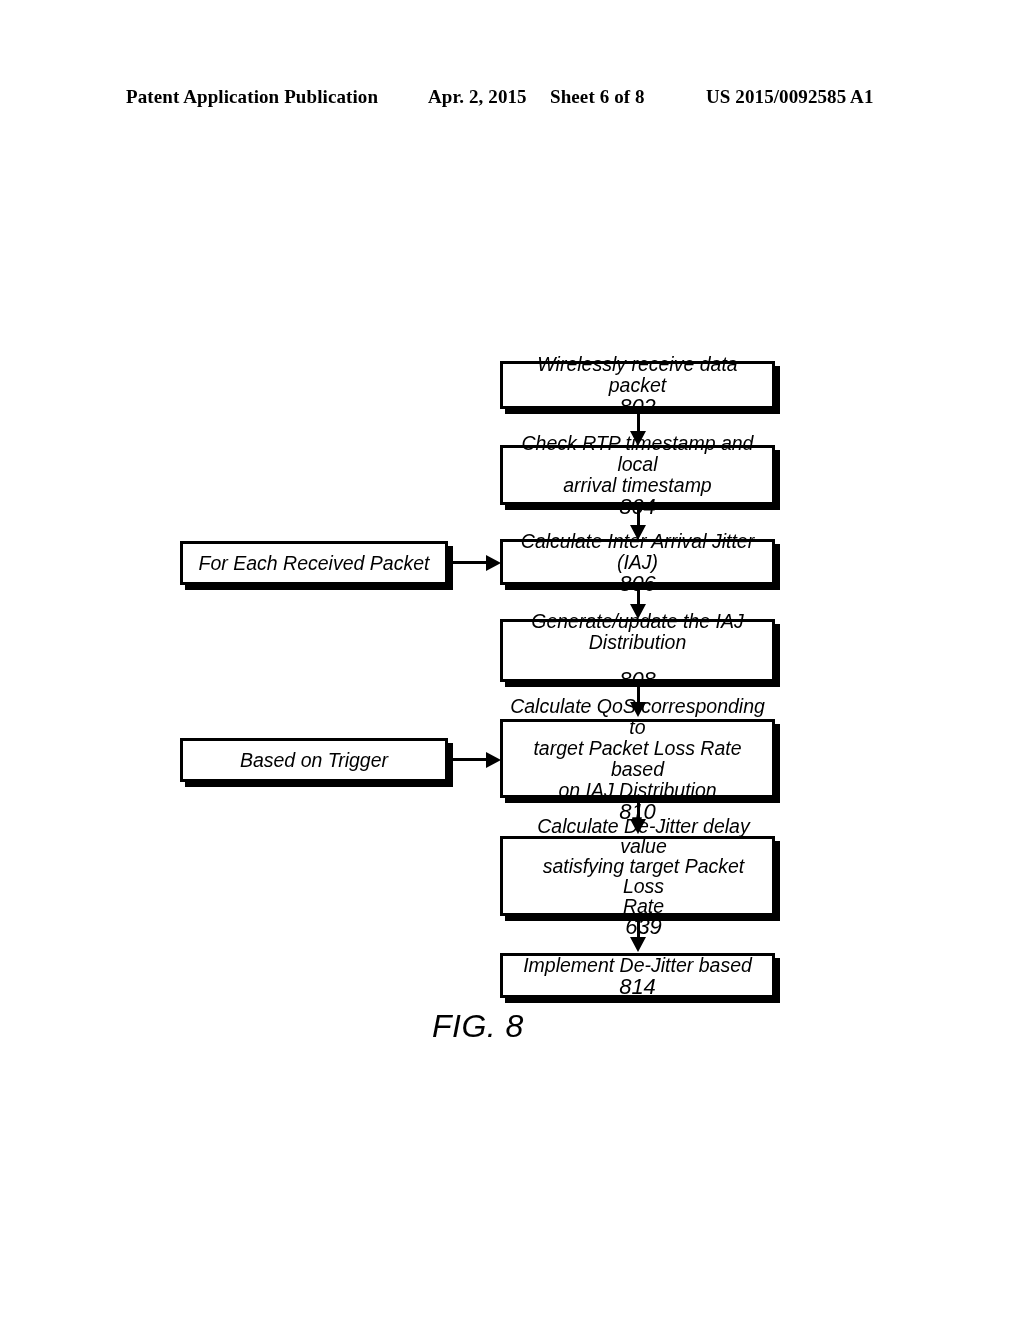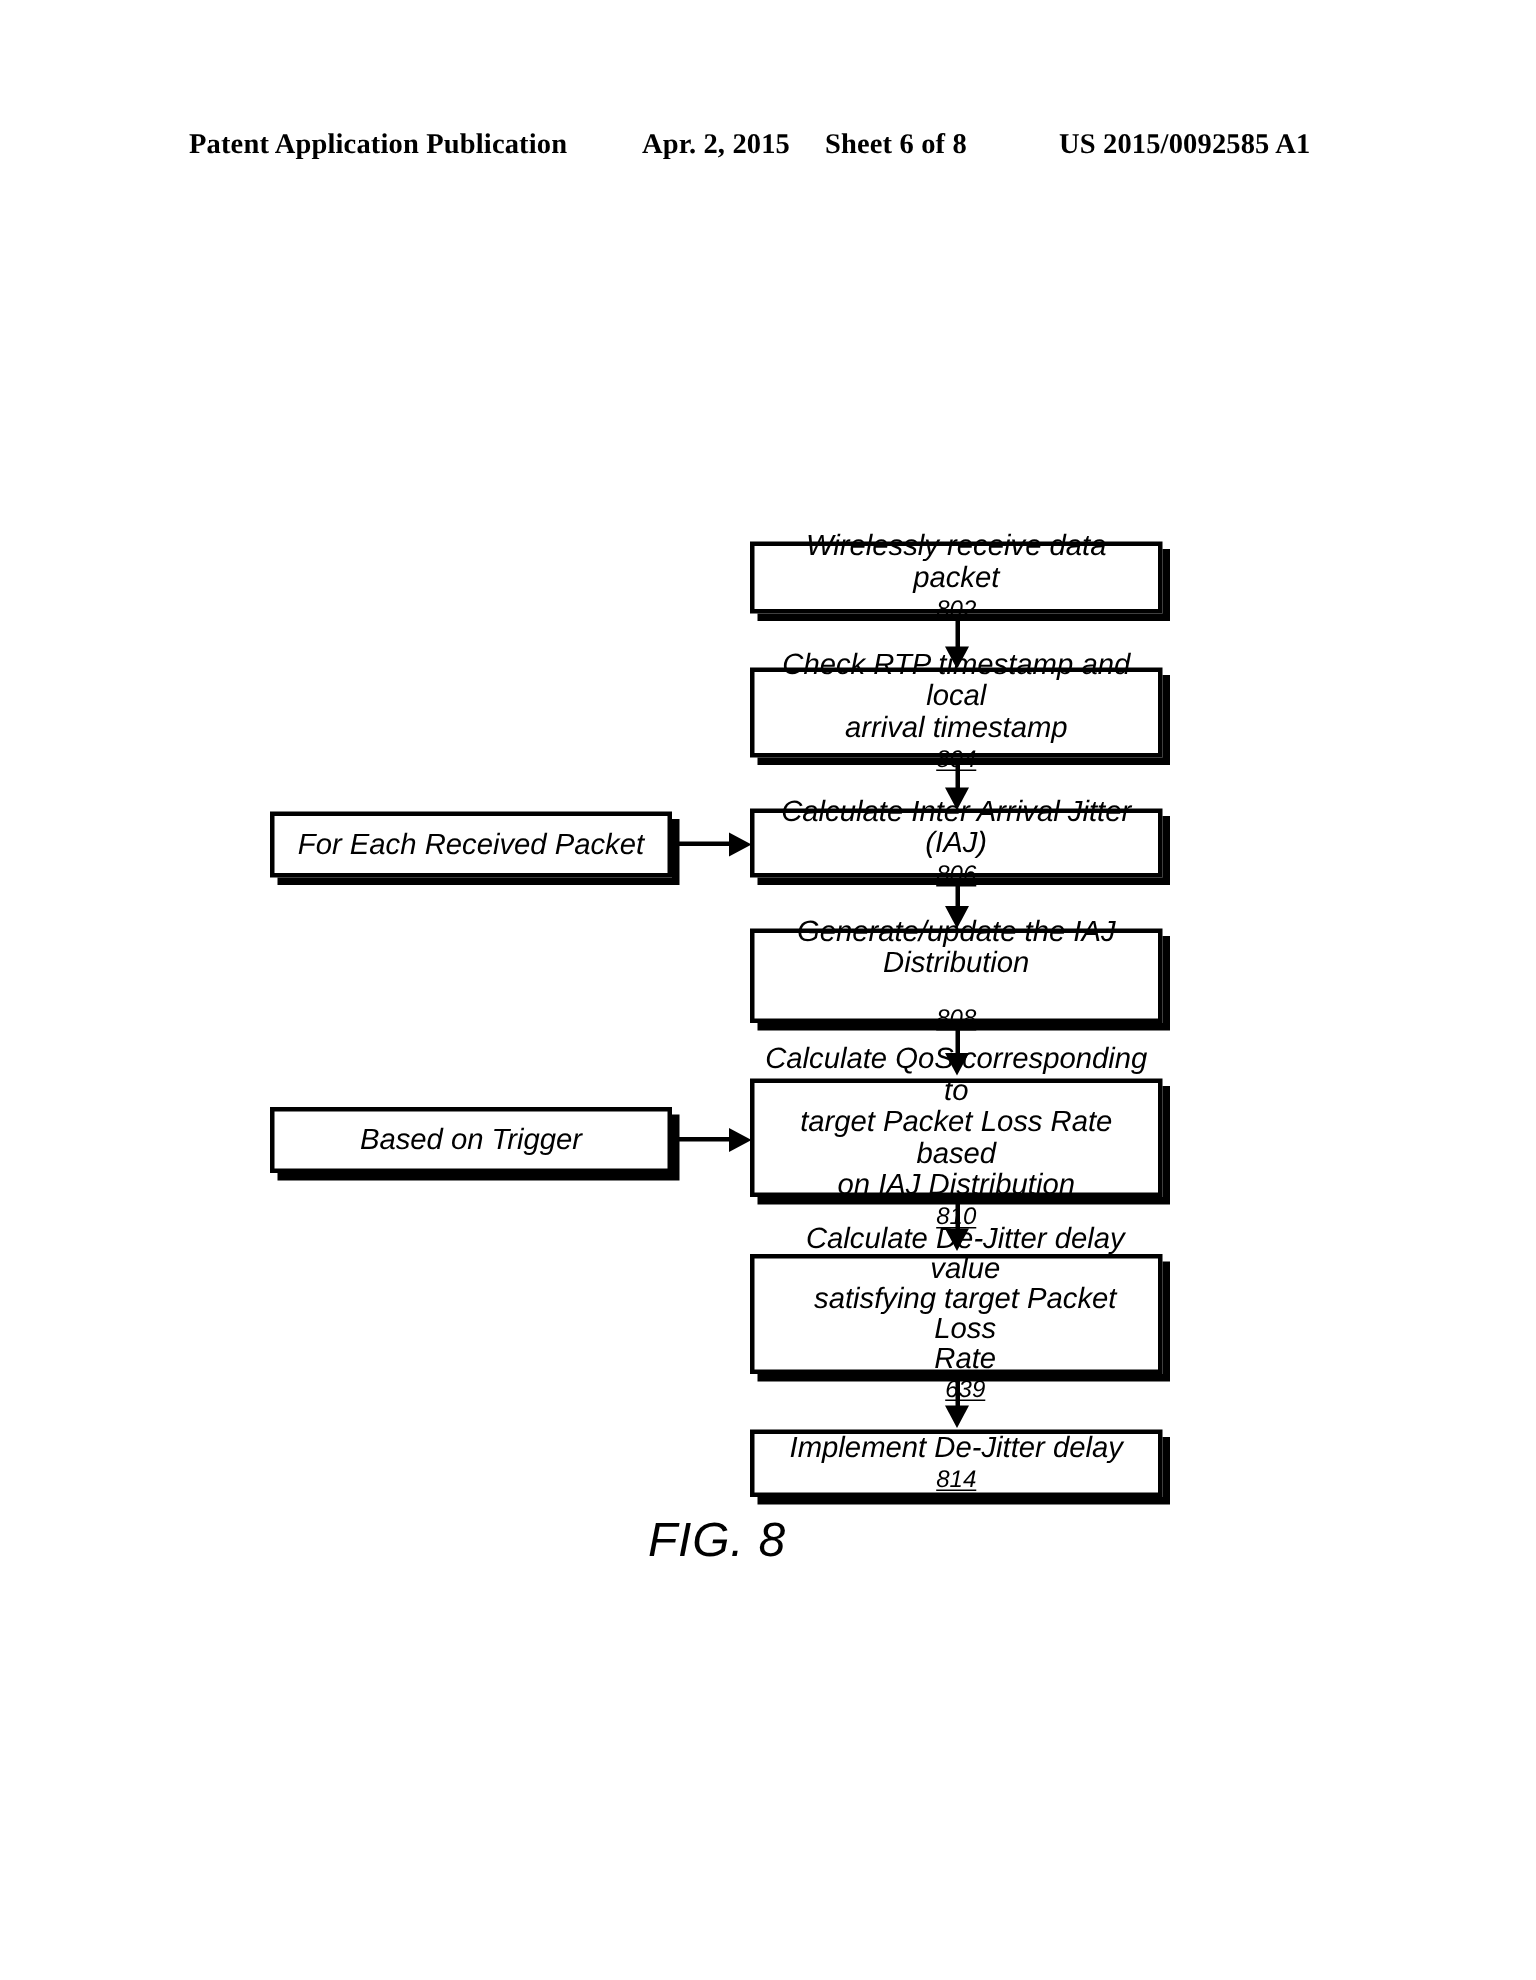--- a/index.html
+++ b/index.html
@@ -58,23 +58,22 @@
   }
   .node .label {
     font-style: italic;
     font-size: 19.5px;
     line-height: 21px;
     padding: 0 6px;
     white-space: pre-line;
   }
   .node .ref {
     font-style: italic;
-    font-size: 16px;
+    font-size: 22px;
     line-height: 21px;
-    text-decoration: underline;
     text-underline-offset: 1.5px;
   }
   .node.tight .label { line-height: 20px; }
 
   
   .conn-v {
     position: absolute;
     width: 3px;
     background: #000000;
   }
@@ -182,19 +181,19 @@
     <span class="label">Calculate De-Jitter delay value
 satisfying target Packet Loss
 Rate</span>
     <span class="ref">639</span>
   </div>
 
   <div class="conn-v" style="left:637px; top:904px; height:20px;"></div>
   <div class="arrow-down" style="left:630px; top:921px;"></div>
 
   <div class="node" style="left:500px; top:937px; width:275px; height:45px;">
-    <span class="label">Implement De-Jitter delay</span>
+    <span class="label">Implement De-Jitter based</span>
     <span class="ref">814</span>
   </div>
 
   <div class="fig-caption">FIG. 8</div>
 
 </div>
 
 </body></html>

